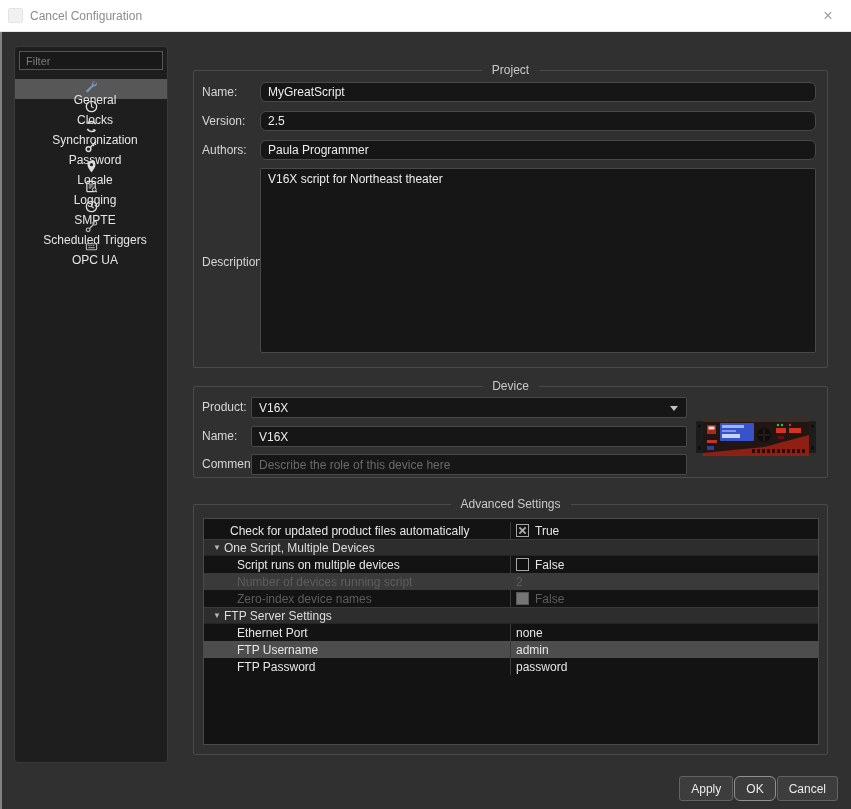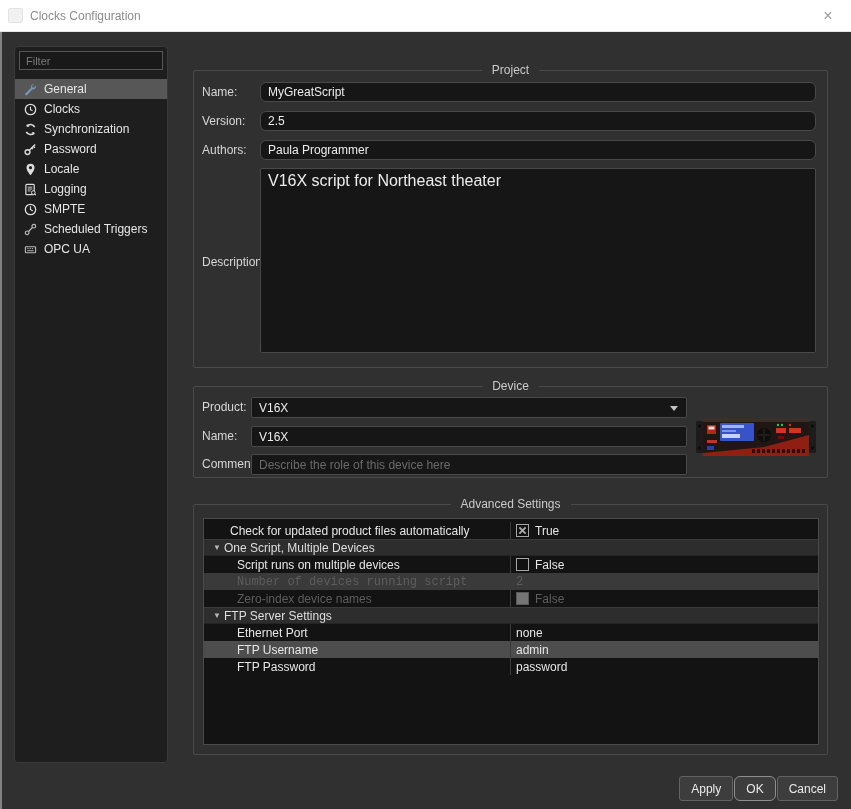--- a/index.html
+++ b/index.html
@@ -16,76 +16,76 @@
 
   
   .bodyarea { position:absolute; left:0; top:32px; width:851px; height:777px; background:#303030; }
   .left-edge { position:absolute; left:0; top:0; width:2px; height:777px; background:#828282; }
 
   
   .sidebar { position:absolute; left:14px; top:14px; width:154px; height:717px; background:#1e1e1e; border:1px solid #3a3a3a; border-radius:4px; }
   .filter-input { position:absolute; left:4px; top:4px; width:144px; height:19px; background:#191919; border:1px solid #565656; border-radius:0; color:#e8e8e8; font-size:11px; padding:0 6px; font-family:inherit; }
   .filter-input::placeholder { color:#7a7a7a; }
   .nav { position:absolute; left:0; top:32px; width:152px; }
-  .nav-item { display:flex; align-items:center; height:20px; padding-left:8px; color:#e6e6e6; cursor:default; }
+  .nav-item { display:flex; align-items:center; height:20px; padding-left:8px; color:#e6e6e6; cursor:default;flex-direction:column; }
   .nav-item.selected { background:#575757; }
   .nav-icon { width:14px; height:14px; margin-right:7px; display:inline-flex; align-items:center; justify-content:center; flex:0 0 14px; }
   .nav-icon svg { width:13px; height:13px; }
   .nav-label { white-space:nowrap; }
 
   
   .group { position:absolute; border:1px solid #4a4a4a; border-radius:2px; }
   .group-title { position:absolute; top:-8px; left:50%; transform:translateX(-50%); background:#303030; padding:0 10px; color:#c9c9c9; white-space:nowrap; }
   .g-project { left:193px; top:38px; width:635px; height:298px;padding-left:27px; }
   .g-device  { left:193px; top:354px; width:635px; height:92px; }
   .g-advanced{ left:193px; top:472px; width:635px; height:251px; }
 
   .frm-label { position:absolute; left:8px; color:#d6d6d6; }
   .txt { position:absolute; background:#161616; border:1px solid #494949; border-radius:2px; color:#ececec; font-size:12px; padding:0 7px; font-family:inherit; }
   .txt::placeholder { color:#6a6a6a; }
   .g-project .txt { left:66px; width:556px; height:20px;border-radius:6px; }
-  .desc-area { position:absolute; left:66px; top:97px; width:556px; height:185px; background:#161616; border:1px solid #494949; border-radius:2px; color:#ececec; font-size:16px; padding:3px 7px; resize:none; font-family:inherit; }
+  .desc-area { position:absolute; left:66px; top:97px; width:556px; height:185px; background:#161616; border:1px solid #494949; border-radius:2px; color:#ececec; font-size:12px; padding:3px 7px; resize:none; font-family:inherit; }
 
   .g-device .txt { left:57px; width:436px; height:21px; }
   .combo { position:absolute; left:57px; top:10px; width:436px; height:21px; background:#161616; border:1px solid #494949; border-radius:2px; color:#ececec; display:flex; align-items:center; padding:0 7px; }
   .combo-arrow { position:absolute; right:8px; top:8px; width:0; height:0; border-left:4px solid transparent; border-right:4px solid transparent; border-top:5px solid #c2c2c2; }
 
   
   .atable { position:absolute; left:9px; top:13px; width:616px; height:227px; background:#131313; border:1px solid #4a4a4a; padding-top:3px; overflow:hidden; }
   .trow { display:flex; height:17px; align-items:stretch; color:#e6e6e6; }
   .tlabel { width:306px; display:flex; align-items:center; }
   .tvalue { flex:1; display:flex; align-items:center; border-left:1px solid #3a3a3a; padding-left:5px; }
   .indent1 { padding-left:26px; }
   .indent2 { padding-left:33px; }
   .group-row { background:#2d2d2d; border-top:1px solid #3a3a3a; border-bottom:1px solid #242424; display:flex; align-items:center; color:#dedede; }
   .expander { font-size:8px; color:#b5b5b5; width:14px; text-align:center; margin-left:6px; }
   .row-sel { background:#4d4d4d; }
   .row-dis-sel { background:#3a3a3a; }
-  .row-dis-sel .tlabel, .row-dis-sel .tvalue { color:#5d5d5d;font-family:Liberation Mono, monospace; }
+  .row-dis-sel .tlabel, .row-dis-sel .tvalue { color:#5d5d5d; }
   .row-dis .tlabel, .row-dis .tvalue { color:#5d5d5d; }
   .cb { width:13px; height:13px; border:1px solid #a5a5a5; background:#101010; margin-right:6px; display:inline-flex; align-items:center; justify-content:center; flex:0 0 13px; }
   .cb svg { width:9px; height:9px; }
   .cb-dis { border-color:#585858; background:#757575; }
 
   
   .footer { position:absolute; top:744px; right:13px; display:flex; gap:1px; }
   .btn { height:25px; background:#3d3d3d; border:1px solid #626262; border-radius:3px; color:#eaeaea; font-size:12px; padding:0 11px; font-family:inherit; cursor:default; }
   .btn-default { border-color:#8f8f8f;border-radius:6px; }
 
   
   .device-photo { position:absolute; left:500px; top:26px; width:124px; height:48px; }
 </style>
 </head>
 <body>
 
 <div class="window">
 
   <div class="titlebar">
     <span class="app-icon"></span>
-    <span class="win-title">Clocks Configuration</span>
+    <span class="win-title">Cancel Configuration</span>
     <span class="close-btn">×</span>
   </div>
 
   <div class="bodyarea">
     <div class="left-edge"></div>
 
     <aside class="sidebar">
       <input class="filter-input" placeholder="Filter" style="">
       <div class="nav">
         <div class="nav-item selected">

